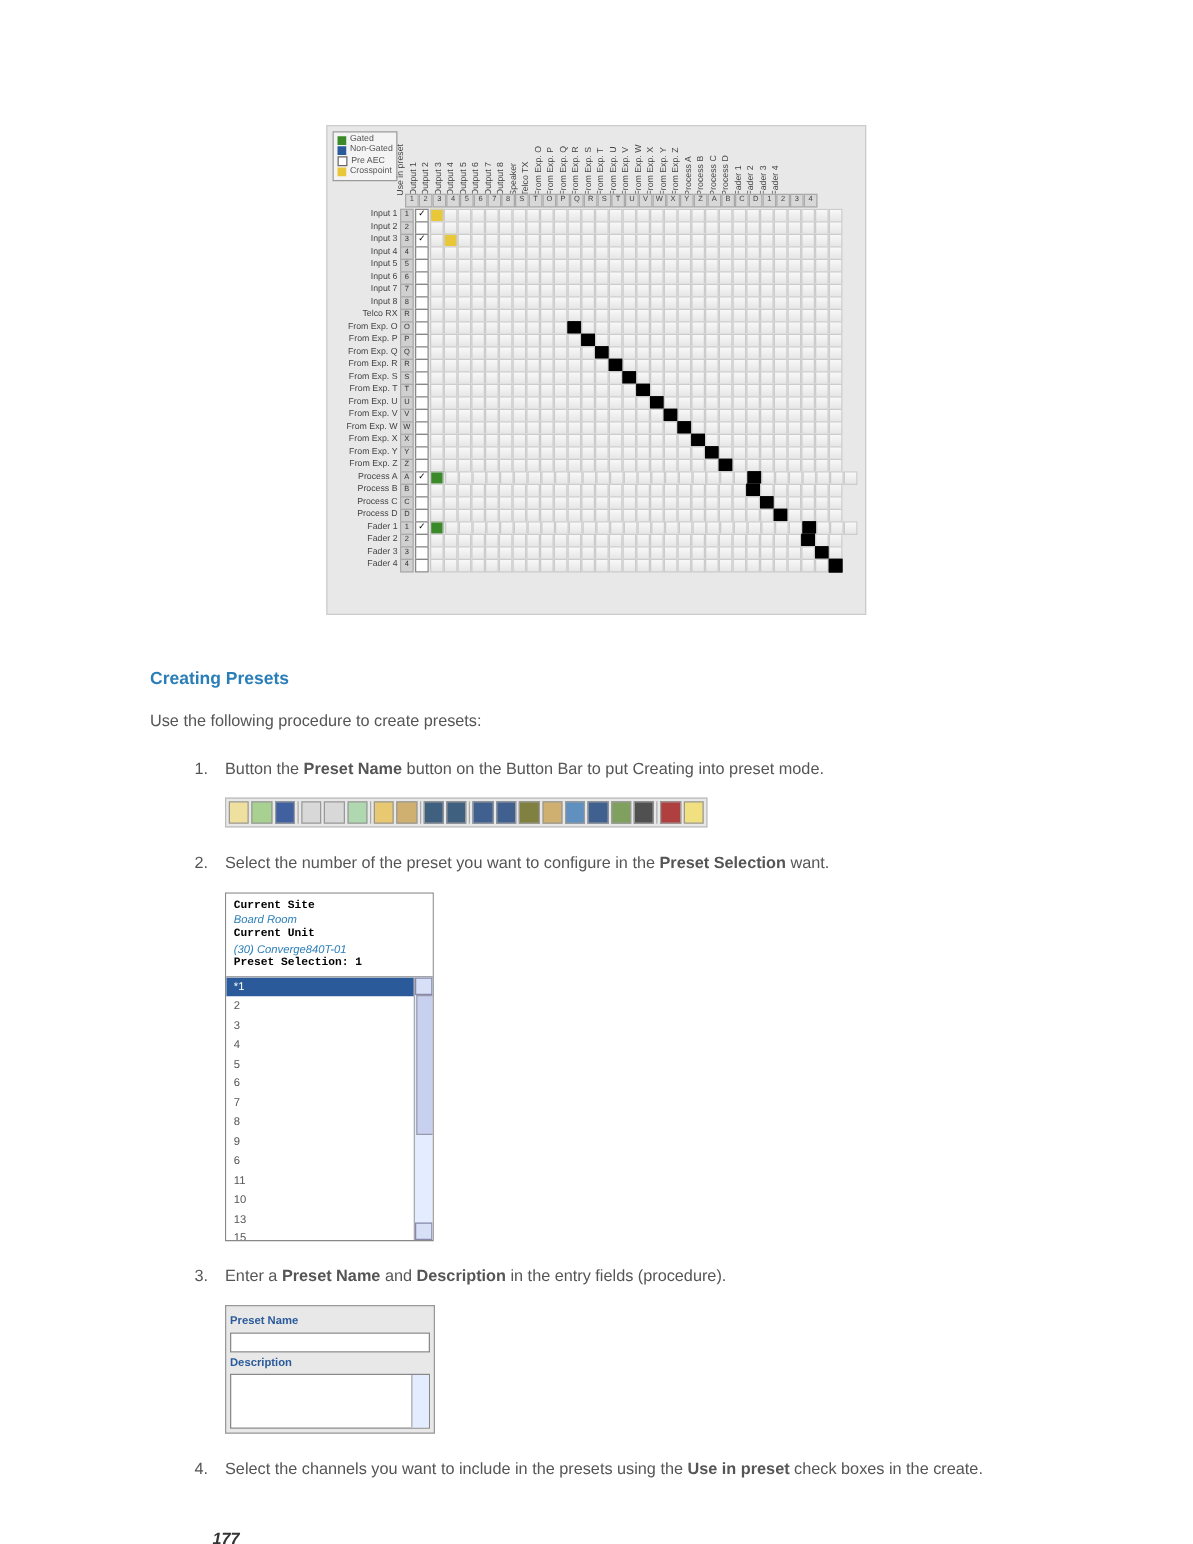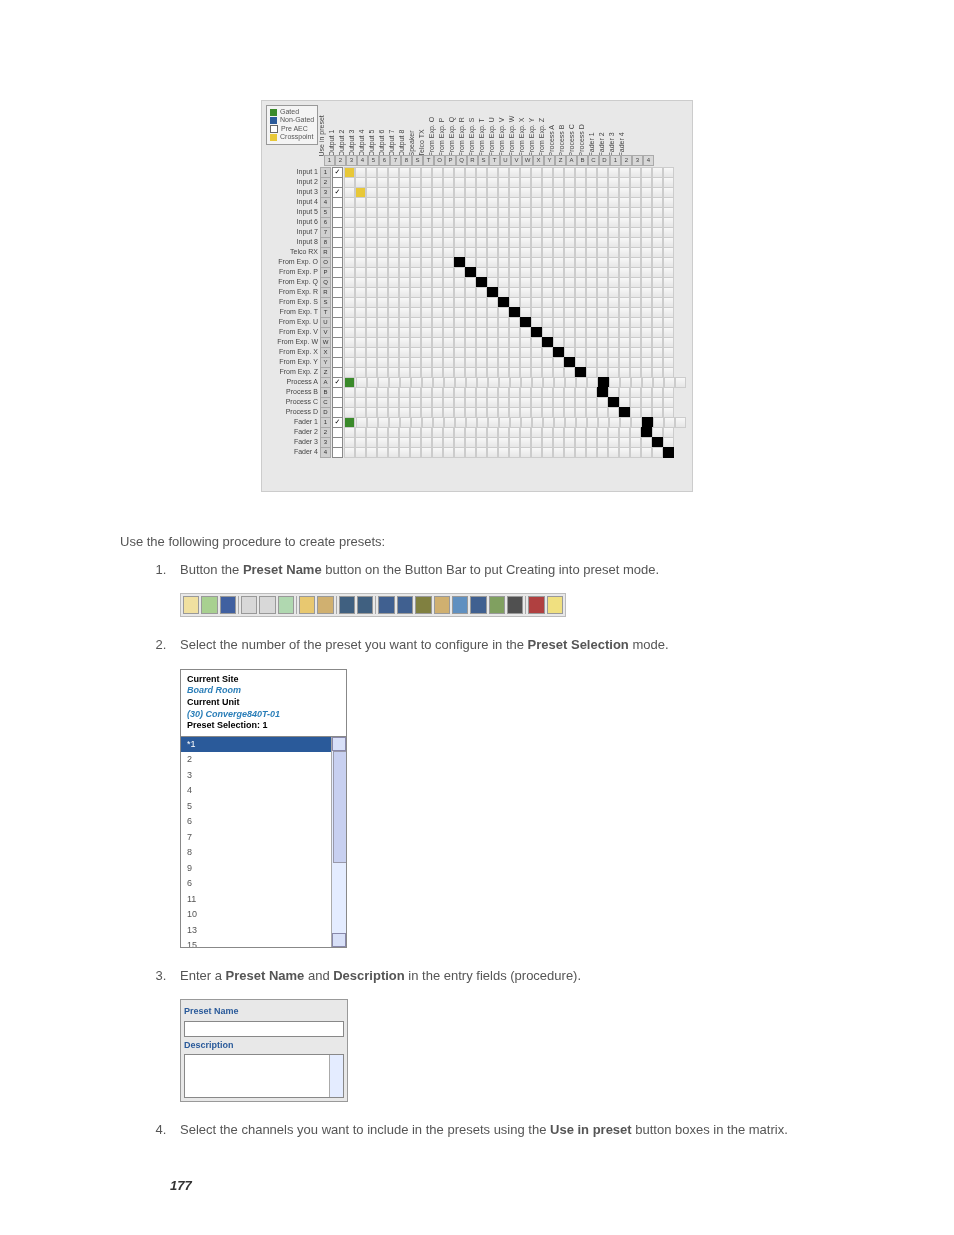--- a/index.html
+++ b/index.html
@@ -127,21 +127,21 @@
 }
 .cell.on { background: #000; border-color: #000; }
 .cell.yellow { background: #e8c838; }
 .cell.green { background: #3a8a2a; }
 h3.section {
   color: #2a7eb8;
   font-size: 14px;
   font-weight: bold;
   margin: 30px 0 14px 0;
 }
-.body-text { margin: 0 0 8px 0; }
+.body-text { margin: 0 0 18px 0; }
 ol { margin: 0; padding-left: 50px; }
 ol li { margin-bottom: 18px; padding-left: 10px; }
 .toolbar-fig {
   margin: 14px 0 14px 0px;
   width: 380px;
   height: 22px;
   background: #e8e8e8;
   border: 1px solid #bbb;
   display: flex;
   align-items: center;
@@ -156,22 +156,22 @@
   display: inline-block;
 }
 .tb-sep { width: 1px; height: 18px; background: #aaa; }
 .preset-sel-fig {
   margin: 14px 0 0 0px;
   width: 165px;
   border: 1px solid #888;
   font-size: 9px;
 }
 .ps-header { padding: 4px 6px; background: #fff; line-height: 1.3; }
-.ps-bold { font-weight: bold; color: #000; }
-.ps-italic { font-style: italic; color: #2a7eb8; font-weight: bold; }
+.ps-bold { font-weight: bold; color: #000; font-family: Liberation Mono, monospace; }
+.ps-italic { font-style: italic; color: #2a7eb8; font-weight: normal; }
 .ps-list { border-top: 1px solid #888; height: 210px; overflow: hidden; position: relative; }
 .ps-list-inner { background: #fff; }
 .ps-item { padding: 1px 6px; font-size: 9px; }
 .ps-item.sel { background: #2a5a9a; color: #fff; }
 .ps-scroll {
   position: absolute;
   right: 0;
   top: 0;
   width: 14px;
   height: 100%;
@@ -1381,20 +1381,21 @@
               <div class="cell"></div>
               <div class="cell"></div>
               <div class="cell"></div>
               <div class="cell on"></div>
             </div>
           </div>
         </div>
     </div>
   </div>
 
+  <h3 class="section">Creating Presets</h3>
   <p class="body-text">Use the following procedure to create presets:</p>
 
   <ol>
     <li>
       <span>Button the </span><b>Preset Name</b><span> button on the Button Bar to put Creating into preset mode.</span>
       <div class="toolbar-fig">
         <span class="tb-ico" style="background:#f0e0a0"></span>
         <span class="tb-ico" style="background:#a8d090"></span>
         <span class="tb-ico" style="background:#4060a0"></span>
         <span class="tb-sep"></span>
@@ -1416,21 +1417,21 @@
         <span class="tb-ico" style="background:#406090"></span>
         <span class="tb-ico" style="background:#80a060"></span>
         <span class="tb-ico" style="background:#505050"></span>
         <span class="tb-sep"></span>
         <span class="tb-ico" style="background:#b04040"></span>
         <span class="tb-ico" style="background:#f0e080"></span>
       </div>
     </li>
 
     <li>
-      <span>Select the number of the preset you want to configure in the </span><b>Preset Selection</b><span> mode.</span>
+      <span>Select the number of the preset you want to configure in the </span><b>Preset Selection</b><span> want.</span>
       <div class="preset-sel-fig">
         <div class="ps-header">
           <div class="ps-bold">Current Site</div>
           <div class="ps-italic">Board Room</div>
           <div class="ps-bold">Current Unit</div>
           <div class="ps-italic">(30) Converge840T-01</div>
           <div class="ps-bold">Preset Selection:  1</div>
         </div>
         <div class="ps-list">
           <div class="ps-list-inner" id="ps-list">
@@ -1464,19 +1465,19 @@
         <div class="nd-label">Preset Name</div>
         <div class="nd-input"></div>
         <div class="nd-label">Description</div>
         <div class="nd-textarea">
           <div class="mini-scroll"></div>
         </div>
       </div>
     </li>
 
     <li>
-      <span>Select the channels you want to include in the presets using the </span><b>Use in preset</b><span> button boxes in the matrix.</span>
+      <span>Select the channels you want to include in the presets using the </span><b>Use in preset</b><span> check boxes in the create.</span>
     </li>
   </ol>
 
   <div class="page-num">177</div>
 
 </div>
 
 </body></html>

